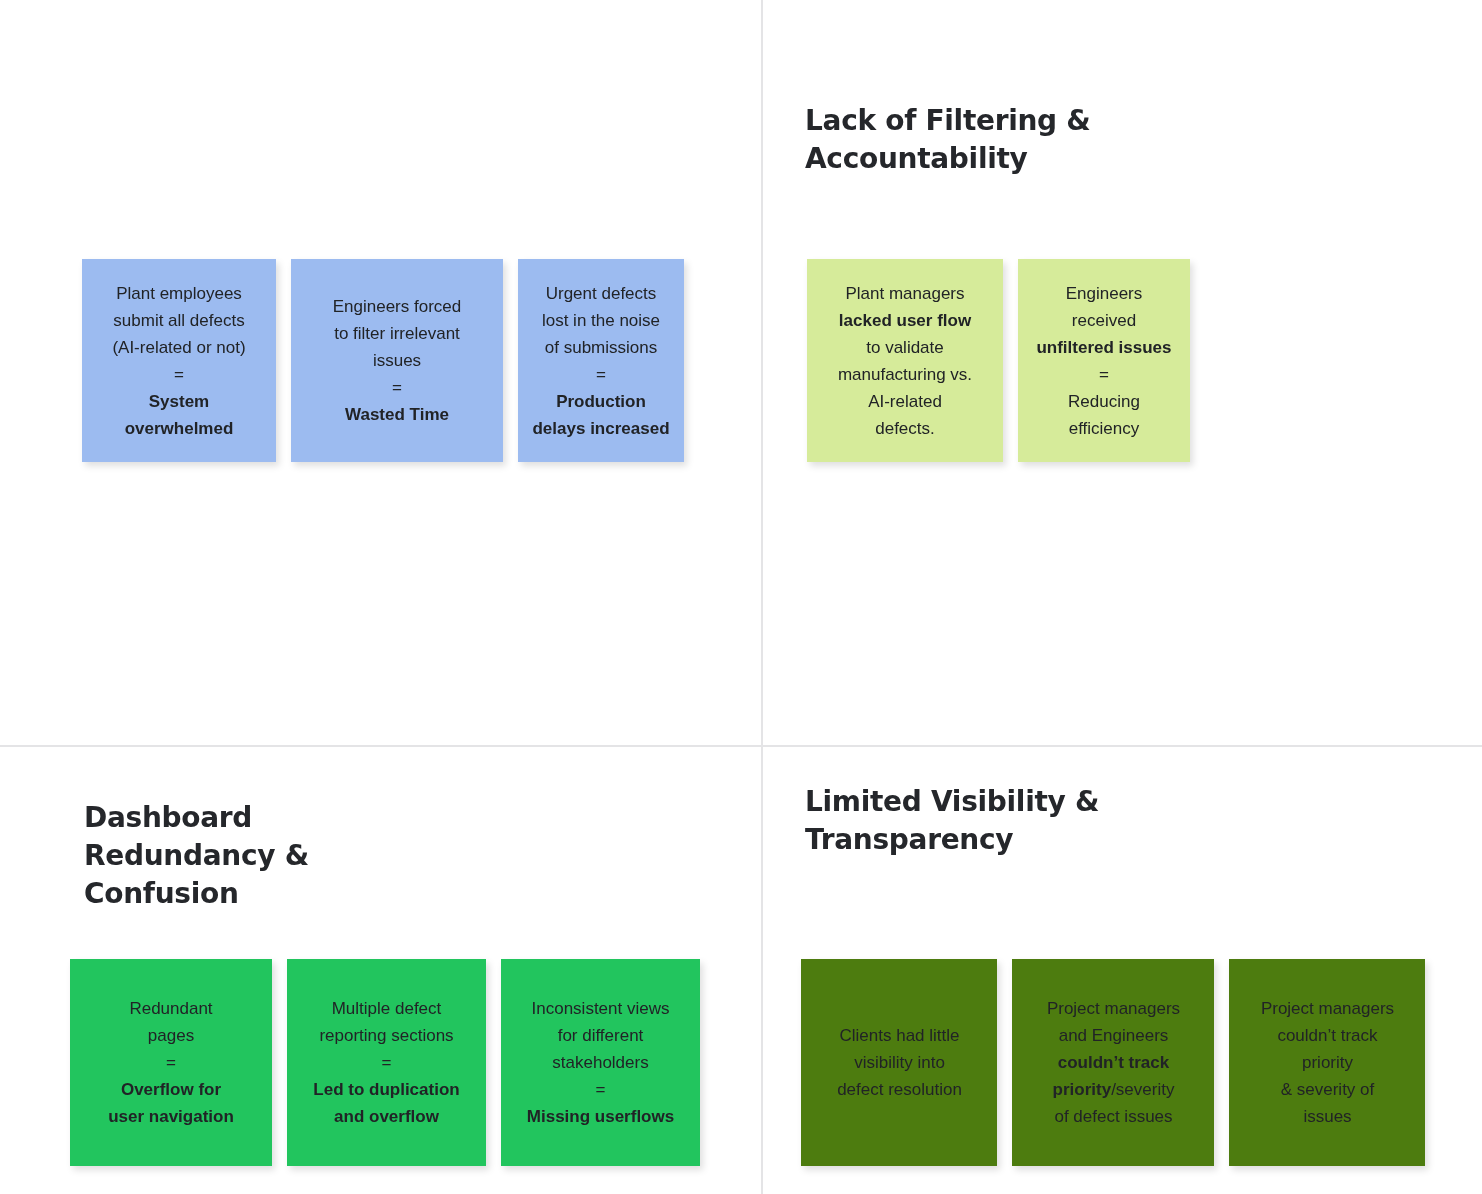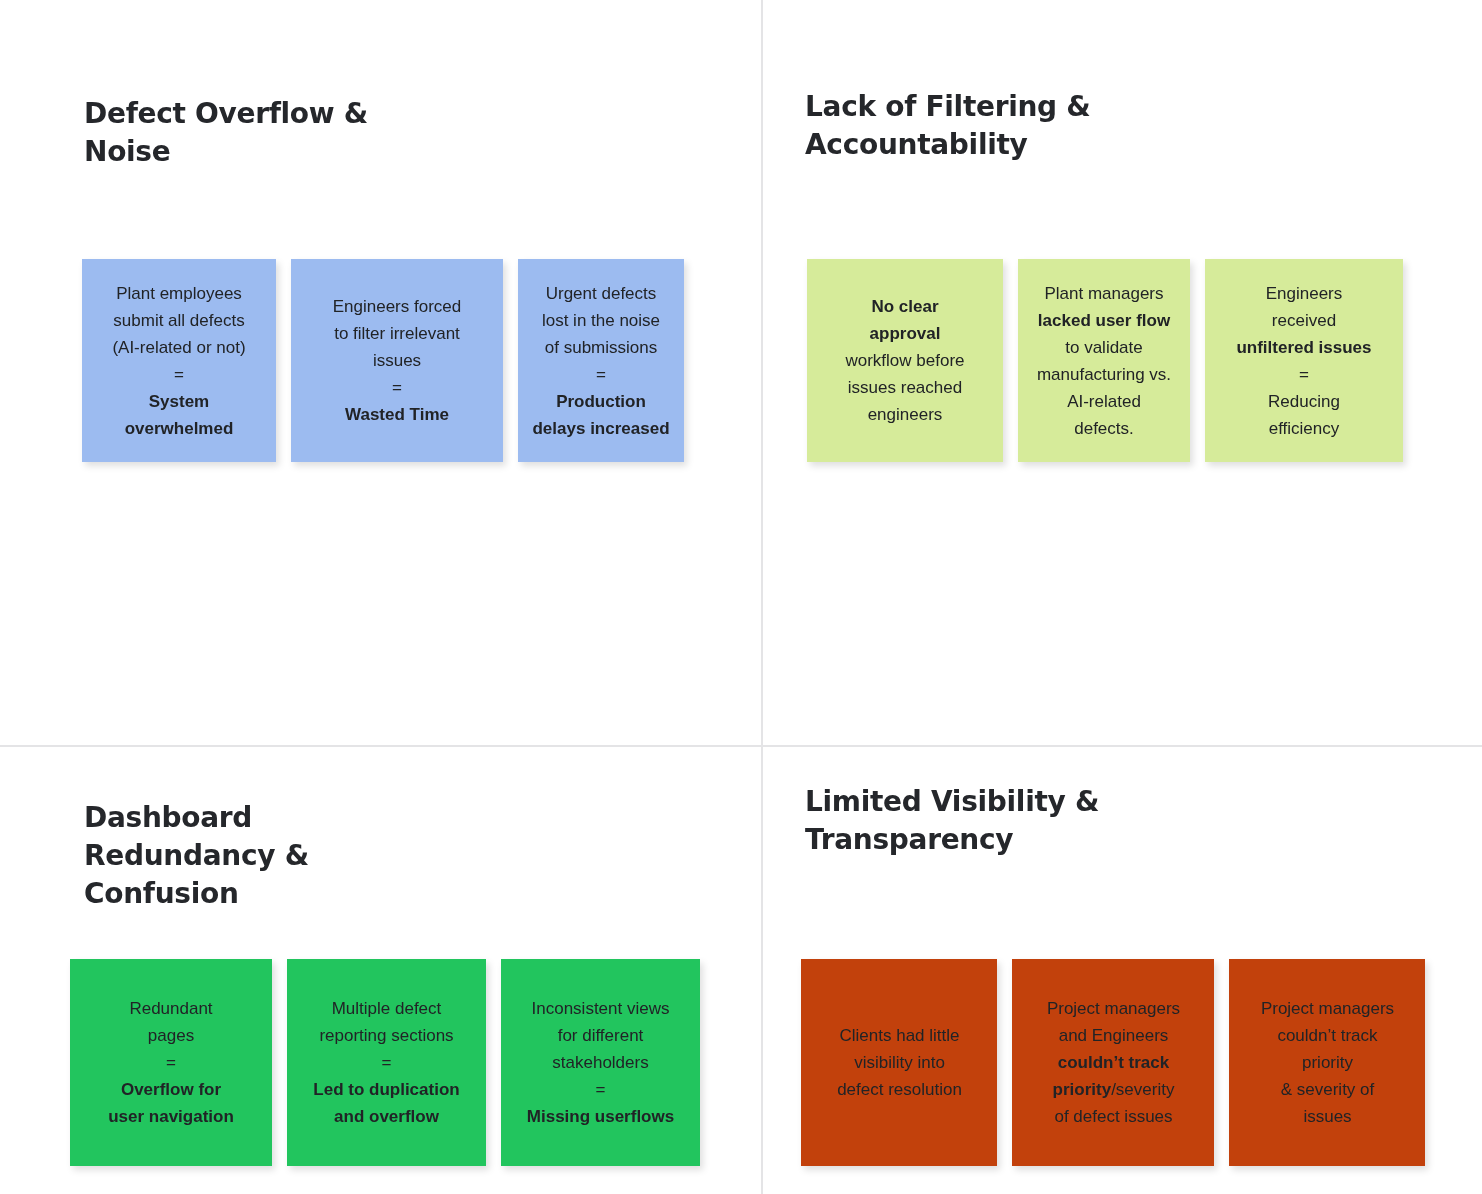--- a/index.html
+++ b/index.html
@@ -54,21 +54,21 @@
     font-family: "DejaVu Sans", sans-serif;
     font-weight: bold;
     font-size: 28px;
     line-height: 38px;
     letter-spacing: -0.3px;
     color: #25272b;
     white-space: pre-line;
     margin: 0;
   }
   #q-top-left .q-title     { left: 84px; top: 95px; }
-  #q-top-right .q-title    { left: 42px; top: 88px; }
+  #q-top-right .q-title    { left: 42px; top: 102px; }
   #q-bottom-left .q-title  { left: 84px; top: 52px; }
   #q-bottom-right .q-title { left: 42px; top: 36px; }
 
   
   .notes-row {
     position: absolute;
     display: flex;
     align-items: flex-start;
   }
   #q-top-left .notes-row     { left: 82px; top: 259px; }
@@ -93,21 +93,21 @@
   }
   .note .note-text {
     width: 100%;
     white-space: pre-line;
   }
   .note b { font-weight: bold; }
 
   .note.blue   { background: #9cbbf0; }
   .note.green  { background: #d6eb9a; }
   .note.yellow { background: #22c55e; }
-  .note.orange { background: #c2410c; padding-left: 12px; }
+  .note.orange { background: #4d7c0f; padding-left: 12px; }
 
   
   #q-top-left  .note:nth-child(1) { width: 194px; }
   #q-top-left  .note:nth-child(2) { width: 212px; }
   #q-top-left  .note:nth-child(3) { width: 166px; }
 
   #q-top-right .note:nth-child(1) { width: 196px; }
   #q-top-right .note:nth-child(2) { width: 172px; }
   #q-top-right .note:nth-child(3) { width: 198px; }
 
@@ -123,42 +123,37 @@
 </style>
 </head>
 <body>
 
 <div id="board">
 
   <div class="divider-v"></div>
   <div class="divider-h"></div>
 
   <section class="quadrant" id="q-top-left">
-    <h2 class="q-title">Defect Overflow &amp;
-Noise</h2>
     <div class="notes-row">
       <div class="note blue">
           <div class="note-text"><span>Plant employees</span><br><span>submit all defects</span><br><span>(AI-related or not)</span><br><span>=</span><br><b>System</b><br><b>overwhelmed</b></div>
         </div>
       <div class="note blue">
           <div class="note-text"><span>Engineers forced</span><br><span>to filter irrelevant</span><br><span>issues</span><br><span>=</span><br><b>Wasted Time</b></div>
         </div>
       <div class="note blue">
           <div class="note-text"><span>Urgent defects</span><br><span>lost in the noise</span><br><span>of submissions</span><br><span>=</span><br><b>Production</b><br><b>delays increased</b></div>
         </div>
     </div>
   </section>
 
   <section class="quadrant" id="q-top-right">
     <h2 class="q-title">Lack of Filtering &amp;
 Accountability</h2>
     <div class="notes-row">
-      <div class="note green">
-          <div class="note-text"><b>No clear</b><br><b>approval</b><br><span>workflow before</span><br><span>issues reached</span><br><span>engineers</span></div>
-        </div>
       <div class="note green">
           <div class="note-text"><span>Plant managers</span><br><b>lacked user flow</b><br><span>to validate</span><br><span>manufacturing vs.</span><br><span>AI-related</span><br><span>defects.</span></div>
         </div>
       <div class="note green">
           <div class="note-text"><span>Engineers</span><br><span>received</span><br><b>unfiltered issues</b><br><span>=</span><br><span>Reducing</span><br><span>efficiency</span></div>
         </div>
     </div>
   </section>
 
   <section class="quadrant" id="q-bottom-left">

